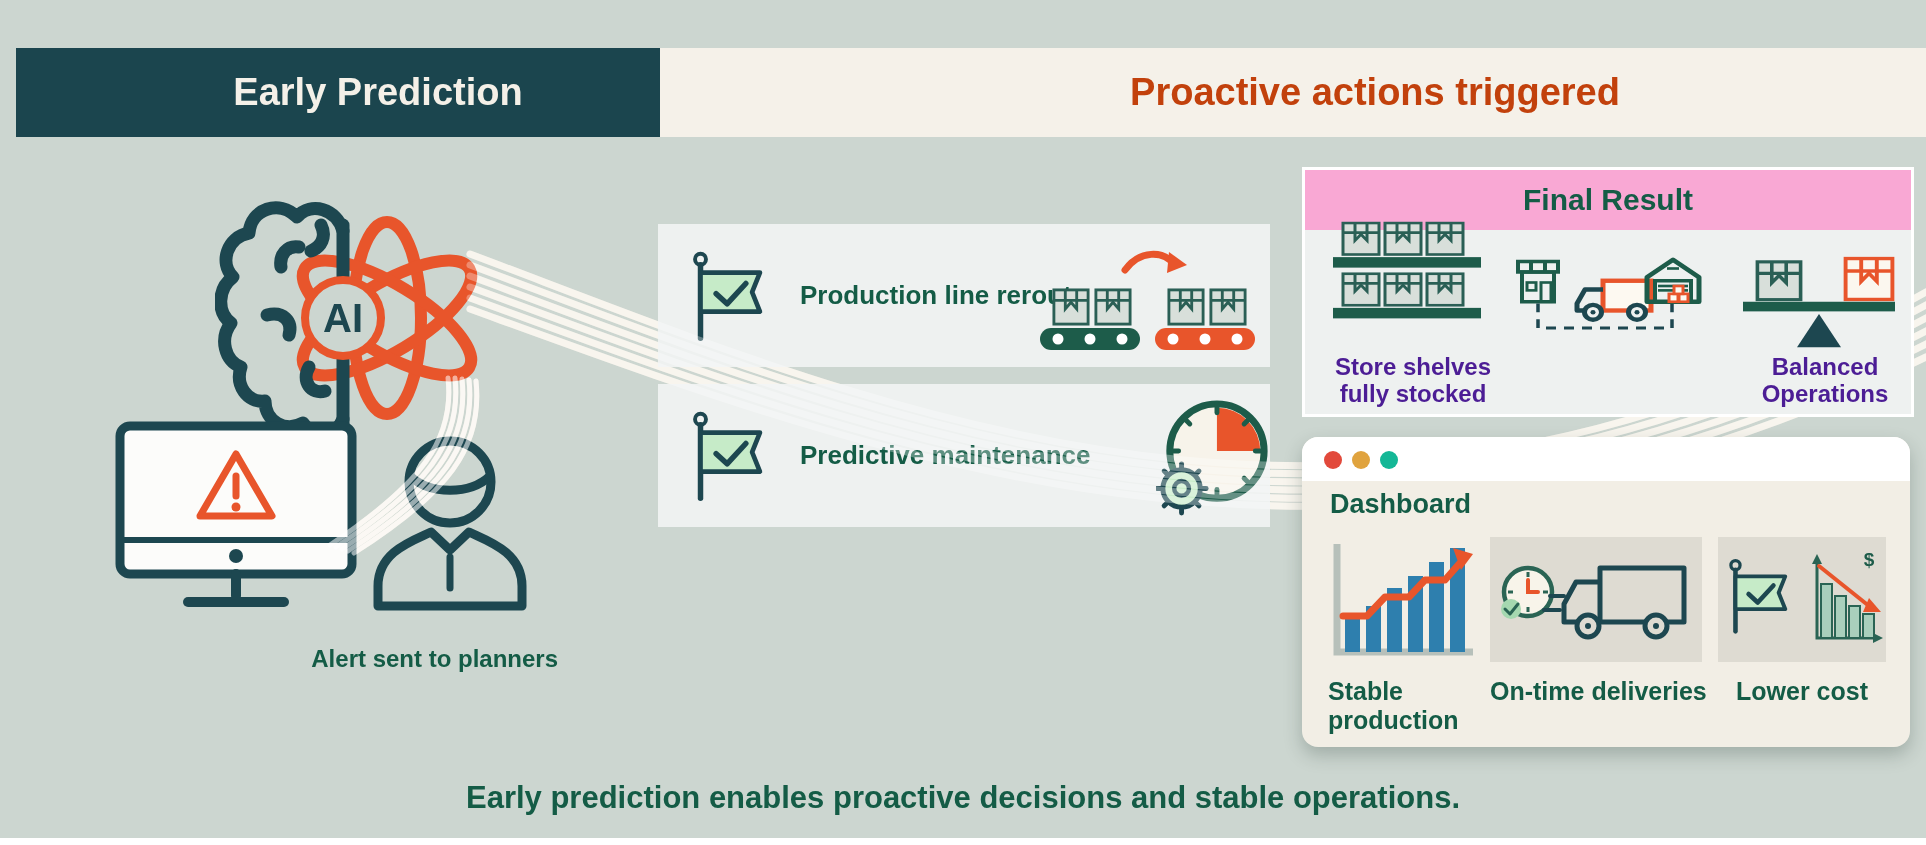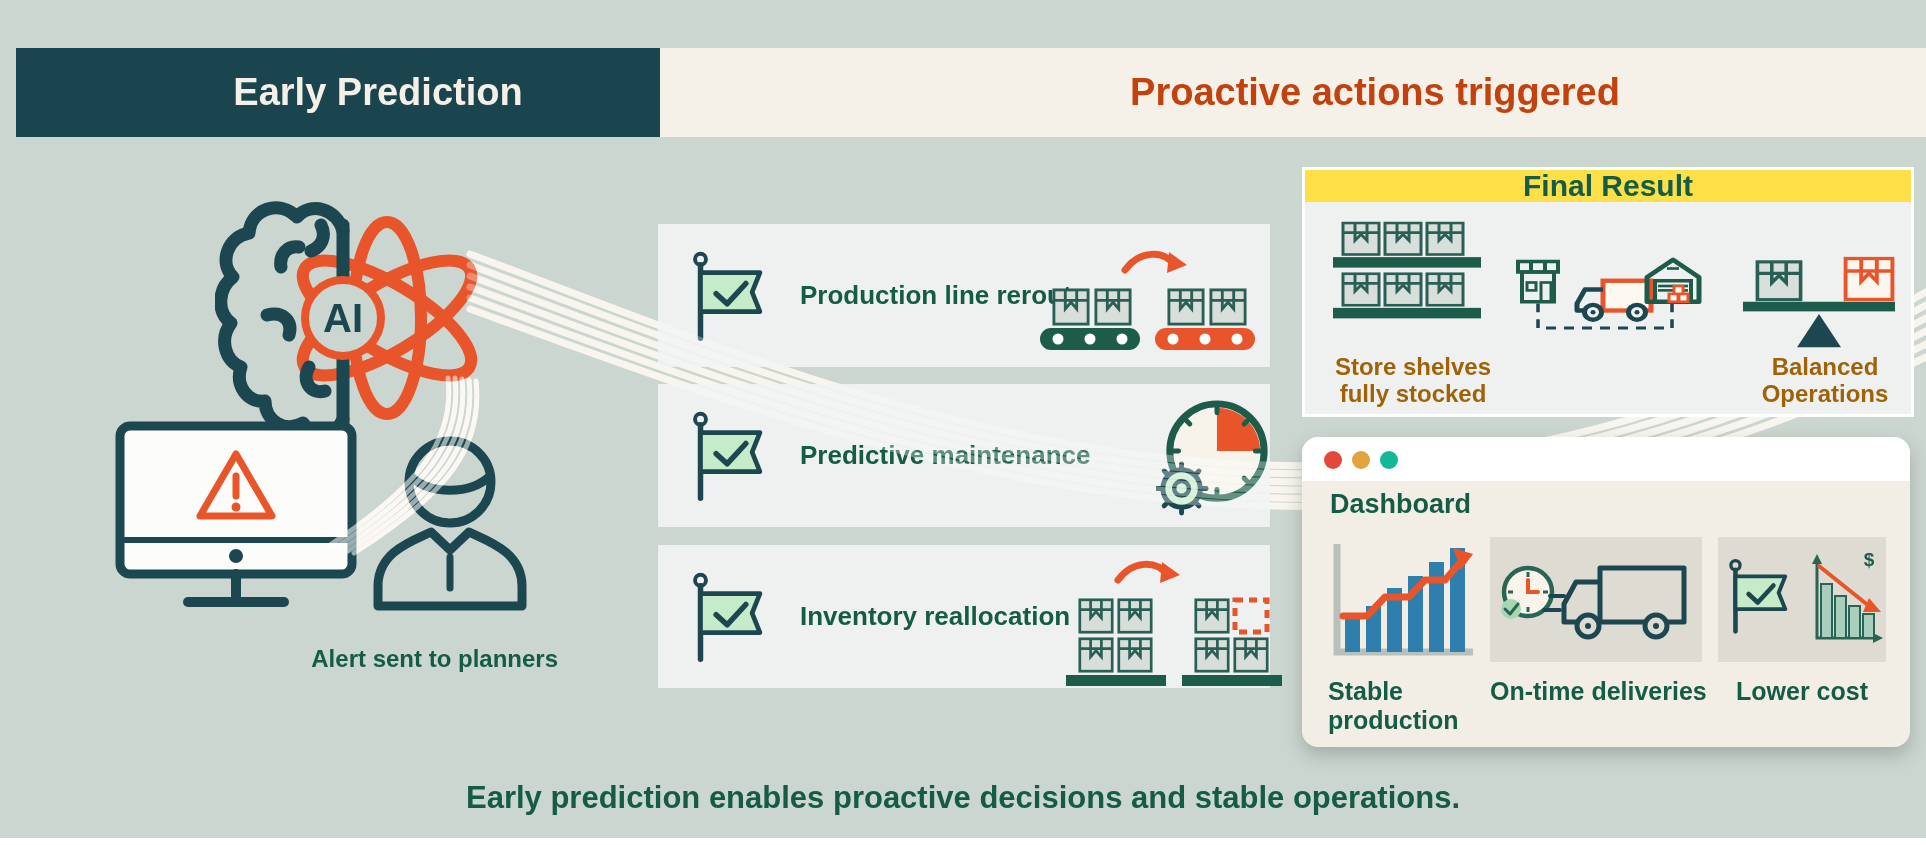--- a/index.html
+++ b/index.html
@@ -17,22 +17,22 @@
   
   .scene{z-index:2;}
   
   .card{left:658px;width:612px;height:143px;background:#eef1f0;z-index:2;display:flex;align-items:center;}
   .card-label{font-weight:700;font-size:26px;color:#145c46;margin-left:26px;}
   .card-flag{margin-left:30px;flex:0 0 auto;}
   .card-icon{position:absolute;}
   #caption{left:88px;top:645px;width:470px;text-align:right;font-weight:700;font-size:24px;color:#145c46;z-index:2;}
   
   #final-result{left:1302px;top:167px;width:612px;height:250px;background:#eef1f0;border:3px solid #ffffff;box-sizing:border-box;z-index:4;}
-  #fr-band{position:absolute;left:0;top:0;width:100%;height:32px;background:#fde047;display:flex;align-items:center;justify-content:center;font-weight:700;font-size:30px;color:#145c46;}
-  .fr-label{position:absolute;top:184px;text-align:center;font-weight:700;font-size:24px;line-height:1.12;color:#a16207;}
+  #fr-band{position:absolute;left:0;top:0;width:100%;height:60px;background:#f9a8d4;display:flex;align-items:center;justify-content:center;font-weight:700;font-size:30px;color:#145c46;}
+  .fr-label{position:absolute;top:184px;text-align:center;font-weight:700;font-size:24px;line-height:1.12;color:#4c1d95;}
   
   #dashboard{left:1302px;top:437px;width:608px;height:310px;background:#f2eee5;border-radius:16px;z-index:4;box-shadow:0 8px 18px rgba(30,50,45,.25);overflow:hidden;}
   #db-titlebar{position:absolute;left:0;top:0;width:100%;height:44px;background:#ffffff;}
   .db-dot{position:absolute;top:14px;width:18px;height:18px;border-radius:50%;}
   .dot-red{left:22px;background:#e2493b;}
   .dot-amber{left:50px;background:#e0a33e;}
   .dot-teal{left:78px;background:#14b796;}
   #db-title{position:absolute;left:28px;top:52px;font-weight:700;font-size:27px;color:#145c46;}
   .tile{position:absolute;top:100px;height:125px;display:flex;align-items:center;justify-content:center;}
   .tile-gray{background:#dedbd2;}
@@ -184,40 +184,20 @@
             <line x1="12.6" y1="109.4" x2="8.3" y2="113.7"></line>
           <line x1="7" y1="96" x2="1" y2="96"></line>
             <line x1="12.6" y1="82.6" x2="8.3" y2="78.3"></line>
         </g>
         <circle cx="26" cy="96" r="19" fill="#c9ecca" stroke="#1d4750" stroke-width="5"></circle>
         <circle cx="26" cy="96" r="7.5" fill="none" stroke="#1d4750" stroke-width="4.5"></circle>
       </g>
     </svg>
   </div>
 
-  <div class="abs card" style="top:545px">
-    <svg class="card-flag" width="86" height="96" viewBox="0 0 110 120">
-        <use href="#sym-flag"></use>
-      </svg>
-    <div class="card-label">Inventory reallocation</div>
-    <svg class="card-icon" style="left:390px;top:5px" width="240" height="136" viewBox="0 0 240 136">
-      <path d="M70,30 C85,10 108,10 120,25" fill="none" stroke="#e8552b" stroke-width="7" stroke-linecap="round"></path>
-      <path d="M114,12 L132,25 L112,33 Z" fill="#e8552b"></path>
-      <use href="#sym-box" x="30" y="48" width="36" height="36"></use>
-      <use href="#sym-box" x="69" y="48" width="36" height="36"></use>
-      <use href="#sym-box" x="30" y="87" width="36" height="36"></use>
-      <use href="#sym-box" x="69" y="87" width="36" height="36"></use>
-      <rect x="18" y="125" width="100" height="11" fill="#1d5c4a"></rect>
-      <use href="#sym-box" x="146" y="48" width="36" height="36"></use>
-      <rect x="187" y="50" width="32" height="32" fill="none" stroke="#e8552b" stroke-width="5" stroke-dasharray="8 6"></rect>
-      <use href="#sym-box" x="146" y="87" width="36" height="36"></use>
-      <use href="#sym-box" x="185" y="87" width="36" height="36"></use>
-      <rect x="134" y="125" width="100" height="11" fill="#1d5c4a"></rect>
-    </svg>
-  </div>
 
   <svg id="streams-front" class="abs streams" width="1926" height="845" viewBox="0 0 1926 845">
     <g fill="none" stroke="rgba(255,255,255,0.32)" stroke-width="7" stroke-linecap="round">
       <path d="M470,254 C880,408 1350,622 1926,292"></path>
       <path d="M470,265 C880,418 1350,626 1926,305"></path>
       <path d="M470,276 C880,428 1350,630 1926,318"></path>
       <path d="M470,287 C880,438 1350,634 1926,331"></path>
       <path d="M470,298 C880,448 1350,638 1926,344"></path>
       <path d="M470,309 C880,458 1350,642 1926,357"></path>
     </g>

